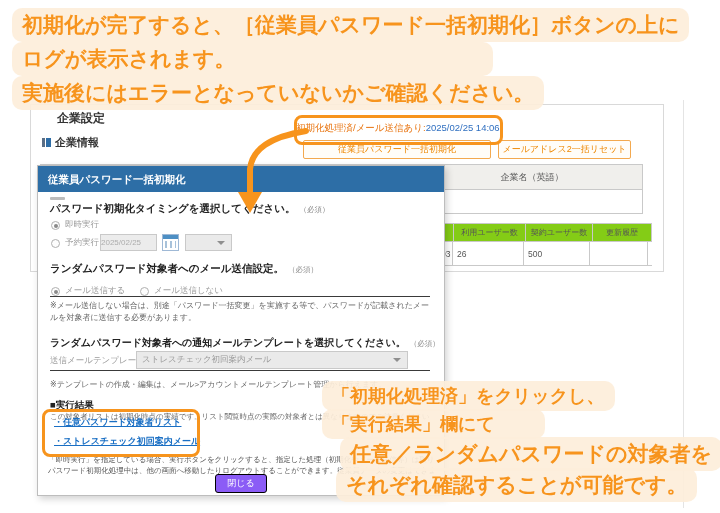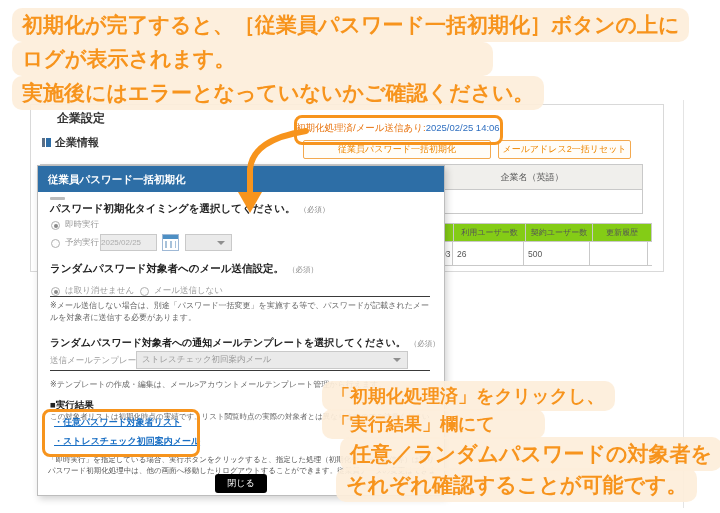--- a/index.html
+++ b/index.html
@@ -59,22 +59,22 @@
         border-left:4px solid transparent;border-right:4px solid transparent;border-top:4px solid #8f8f8f;}
   .cal{position:absolute;width:17px;height:17px;border:1px solid #9fb9d6;background:#fff;box-sizing:border-box;cursor:pointer;}
   .cal .top{height:4px;background:#4d8fc4;}
   .cal .dots{margin:2px 2px 0 2px;height:7px;
              background:repeating-linear-gradient(90deg,#a8c2da 0 2px,#fff 2px 5px);}
   .note{position:absolute;font-size:8px;color:#666;line-height:11.5px;}
   .blink{position:absolute;font-size:9px;font-weight:bold;color:#1a6fc4;text-decoration:underline;cursor:pointer;white-space:nowrap;}
   .rhead{position:absolute;font-size:9.5px;font-weight:bold;color:#222;}
   .caution{position:absolute;font-size:7.5px;color:#666;white-space:nowrap;}
   .fnote{position:absolute;left:10px;right:10px;text-align:center;font-size:7.5px;color:#555;white-space:nowrap;overflow:hidden;}
-  .close-btn{position:absolute;left:50%;transform:translateX(-50%);top:308px;width:52px;height:19px;background:#000000;
-             border:3px solid #000000;color:#fff;font-size:9px;display:flex;align-items:center;justify-content:center;
+  .close-btn{position:absolute;left:50%;transform:translateX(-50%);top:308px;width:52px;height:19px;background:#8b5cf6;
+             border:1px solid #000000;color:#fff;font-size:9px;display:flex;align-items:center;justify-content:center;
              border-radius:3px;cursor:pointer;box-sizing:border-box;}
 
   
   .hl{position:absolute;background:rgba(253,238,218,.92);border-radius:10px;color:#f7941d;font-weight:bold;
       white-space:nowrap;z-index:30;padding:3px 10px;}
   .hl.big{font-size:21px;}
   .hl.mid{font-size:18px;text-align:right;}
   .obox{position:absolute;border:3px solid #f7941d;border-radius:8px;background:transparent;z-index:31;}
   .arrow-svg{position:absolute;left:0;top:0;z-index:32;pointer-events:none;}
 </style>
@@ -143,21 +143,21 @@
     </div>
     <div class="dselect" style="left:147px;top:68px;width:47px;height:17px;">
       <span class="chev"></span>
     </div>
 
     <div class="shead ul" style="top:96px;">
       <span>ランダムパスワード対象者へのメール送信設定。</span><span class="req">（必須）</span>
     </div>
 
     <div class="rad sel" style="left:13px;top:121px;"></div>
-    <div class="glabel" style="left:27px;top:119px;">は取り消せません</div>
+    <div class="glabel" style="left:27px;top:119px;">メール送信する</div>
     <div class="rad" style="left:102px;top:121px;"></div>
     <div class="glabel" style="left:116px;top:119px;">メール送信しない</div>
 
     <div class="note" style="left:12px;right:12px;top:134px;">※メール送信しない場合は、別途「パスワード一括変更」を実施する等で、パスワードが記載されたメールを対象者に送信する必要があります。</div>
 
     <div class="shead ul" style="top:170px;font-size:10px;">
       <span>ランダムパスワード対象者への通知メールテンプレートを選択してください。</span><span class="req">（必須）</span>
     </div>
 
     <div class="glabel" style="left:12px;top:189px;">送信メールテンプレート</div>

